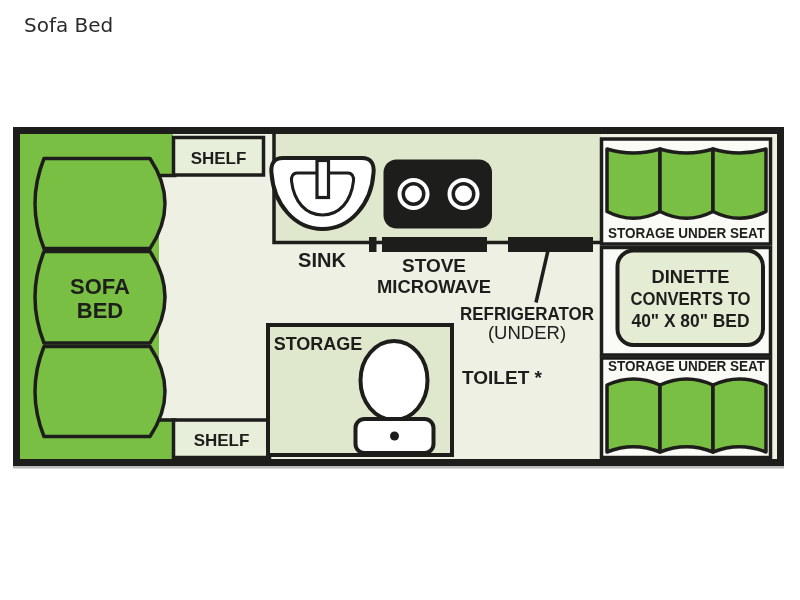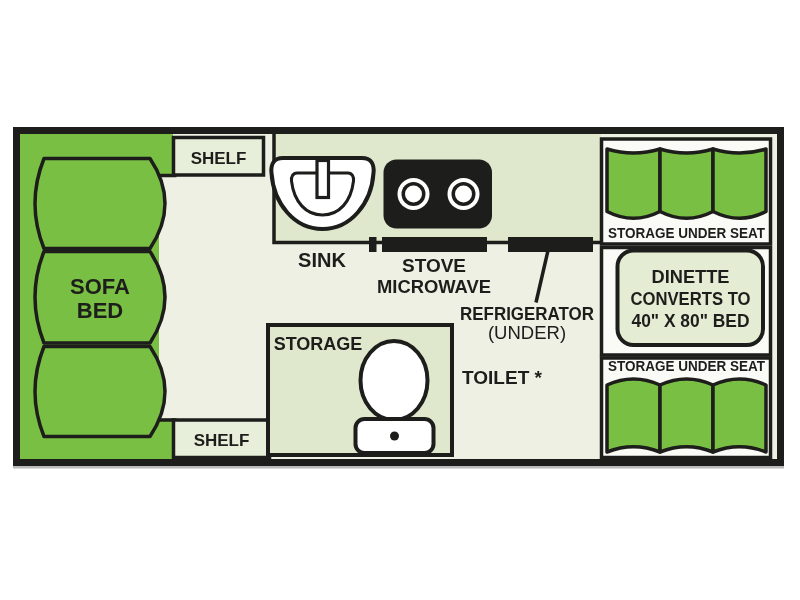--- a/index.html
+++ b/index.html
@@ -10,20 +10,21 @@
   svg{position:absolute;left:0;top:0;}
   .lbl{font-family:"Liberation Sans",sans-serif;font-weight:bold;fill:#1d1d1b;}
   .lbl-reg{font-family:"Liberation Sans",sans-serif;font-weight:normal;fill:#1d1d1b;}
   text{text-anchor:middle;}
 </style>
 </head>
 <body>
 
 <div class="page">
 
+  <div class="plan-title">Sofa Bed</div>
 
   <svg width="800" height="600" viewBox="0 0 800 600">
 
     <g>
       <rect x="13" y="127" width="771" height="339" fill="#1d1d1b"></rect>
       <rect x="13" y="466" width="771" height="2.5" fill="#9c9c9c" opacity="0.7"></rect>
       <rect x="20" y="134" width="757" height="325" fill="#edf0e3"></rect>
     </g>
 
     <g>

